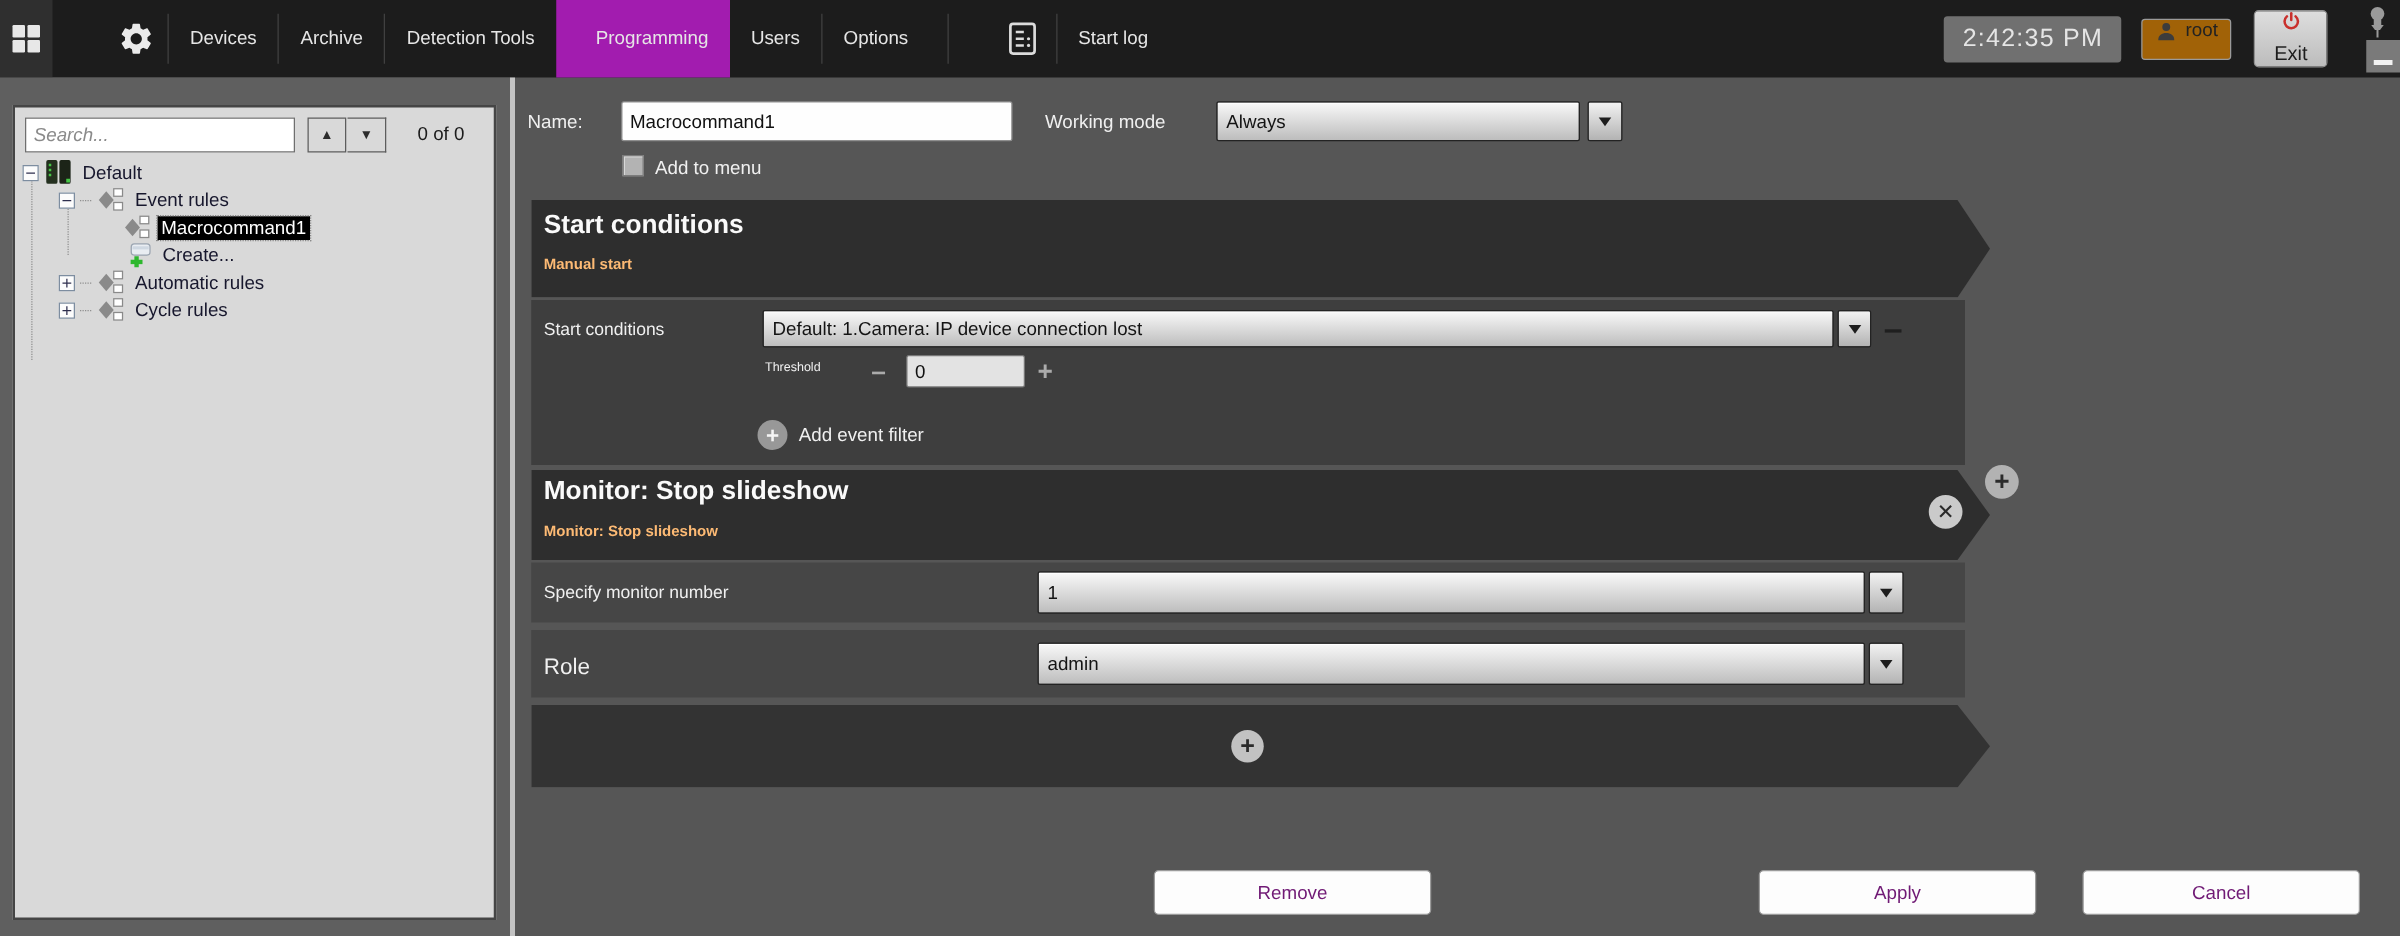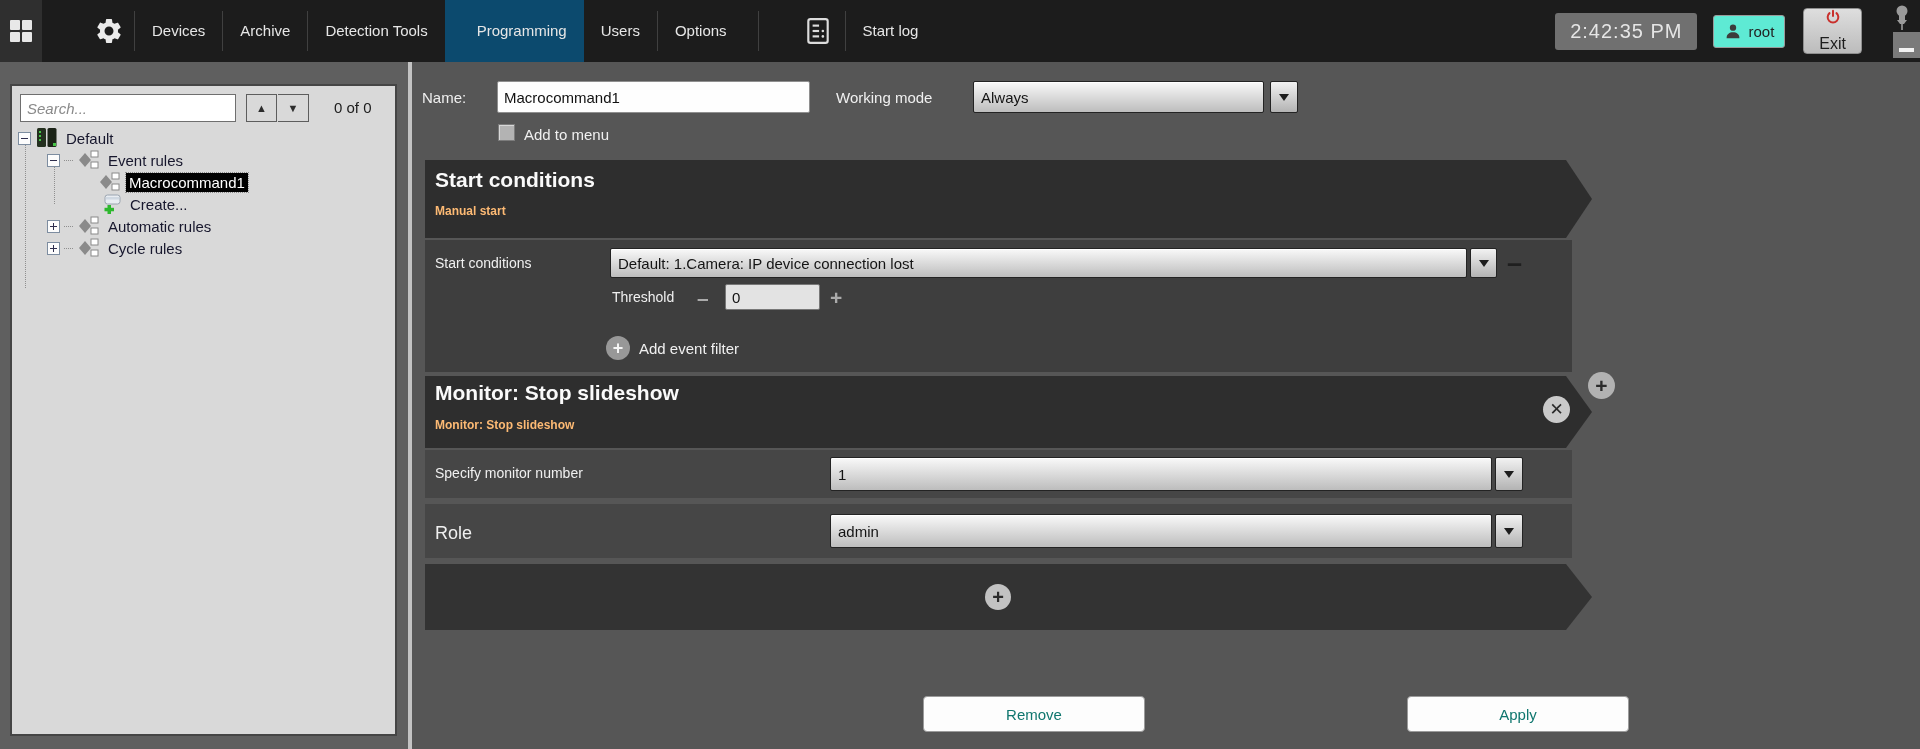--- a/index.html
+++ b/index.html
@@ -9,25 +9,25 @@
 
   
   .topbar{position:absolute;left:0;top:0;width:1920px;height:62px;background:#1c1c1c;
     display:flex;align-items:center;color:#e6e6e6;}
   .hamburger{width:42px;height:62px;background:#2f2f2f;display:flex;align-items:center;justify-content:center;cursor:pointer;}
   .hgrid{display:grid;grid-template-columns:10px 10px;grid-template-rows:10px 10px;gap:2px;}
   .hgrid div{background:#e8e8e8;border-radius:1px;}
   .gearwrap{margin-left:50px;width:34px;height:34px;display:flex;align-items:center;justify-content:center;cursor:pointer;}
   .tsep{width:1px;height:40px;background:#404040;align-self:center;}
   .tab{padding:0 17px;height:62px;line-height:62px;font-size:15px;white-space:nowrap;cursor:pointer;}
-  .tab.active{background:#0c4a6e;padding-left:32px;}
+  .tab.active{background:#a21caf;padding-left:32px;}
   .syslogicon{width:30px;height:62px;margin:0 12px 0 44px;display:flex;align-items:center;justify-content:center;cursor:pointer;}
   .clock{margin-left:auto;background:#707070;border-radius:3px;padding:7px 15px;font-size:20px;letter-spacing:1px;color:#e5e5e5;}
-  .userbtn{margin-left:16px;background:#5eead4;border:1px solid #9a9a9a;border-radius:3px;height:31px;
-    display:flex;align-items:center;gap:6px;padding:0 10px;color:#222;font-size:15px;cursor:pointer;}
+  .userbtn{margin-left:16px;background:#a16207;border:1px solid #9a9a9a;border-radius:3px;height:31px;
+    display:flex;gap:6px;padding:0 10px;color:#222;font-size:15px;cursor:pointer;}
   .exitbtn{margin-left:18px;margin-right:58px;background:linear-gradient(#dedede,#bcbcbc);border:1px solid #8f8f8f;border-radius:4px;
     height:44px;display:flex;align-items:center;gap:10px;padding:0 15px;color:#1d1d1d;font-size:16px;cursor:pointer;flex-direction:column;}
   .pinicon{position:absolute;left:1893px;top:4px;width:18px;height:28px;}
   .collapsebox{position:absolute;left:1893px;top:32px;width:27px;height:26px;background:#7a7a7a;cursor:pointer;}
   .collapsebox .dash{position:absolute;left:6px;top:16px;width:15px;height:4px;background:#f2f2f2;}
 
   
   .leftbg{position:absolute;left:0;top:62px;width:408px;height:687px;background:#5f5f5f;}
   .vdivider{position:absolute;left:408px;top:62px;width:4px;height:687px;background:#c3c3c3;}
   .panel{position:absolute;left:10px;top:84px;width:387px;height:652px;background:#d9d9d9;border:2px solid #454545;box-sizing:border-box;}
@@ -66,21 +66,21 @@
   .band .bsub{position:absolute;left:10px;top:44px;font-size:12px;font-weight:bold;color:#fdba74;}
   .rowsbox{position:absolute;background:#3e3e3e;}
   .rowband{position:absolute;background:#464646;}
 
   .circlebtn{position:absolute;border-radius:50%;display:flex;align-items:center;justify-content:center;
     font-weight:bold;color:#2b2b2b;cursor:pointer;}
   .minusmark{position:absolute;font-size:27px;font-weight:900;color:#1f1f1f;line-height:10px;cursor:pointer;}
   .pmmark{position:absolute;font-size:21px;font-weight:bold;color:#ababab;line-height:10px;cursor:pointer;}
 
   .footbtn{position:absolute;top:696px;width:222px;height:36px;background:#fdfdfd;border:1px solid #9b9b9b;
-    border-radius:4px;font-size:15px;color:#0f766e;font-family:inherit;cursor:pointer;}
+    border-radius:4px;font-size:15px;color:#701a75;font-family:inherit;cursor:pointer;}
 </style>
 </head>
 <body>
 
 <div class="screen">
 
   <div class="topbar">
     <div class="hamburger">
       <div class="hgrid">
           <div></div>
@@ -238,21 +238,21 @@
     <div class="btitle">Start conditions</div>
     <div class="bsub">Manual start</div>
   </div>
 
   <div class="rowsbox" style="left:425px;top:240px;width:1147px;height:132px;">
     <div class="flabel" style="left:10px;top:15px;font-size:14px;">Start conditions</div>
     <div class="ddbox" style="left:185px;top:8px;width:857px;height:30px;">Default: 1.Camera: IP device connection lost</div>
     <div class="ddarrow" style="left:1045px;top:8px;width:27px;height:30px;"></div>
     <div class="minusmark" style="left:1082px;top:18px;">–</div>
 
-    <div class="flabel" style="left:187px;top:49px;font-size:14px;">Threshold</div>
+    <div class="flabel" style="left:187px;top:49px;font-size:10px;">Threshold</div>
     <div class="pmmark" style="left:272px;top:53px;">–</div>
     <input class="textinput" style="left: 300px; top: 44px; width: 95px; height: 26px; background: rgb(227, 227, 227); border-color: rgb(119, 119, 119);" type="text" value="0">
     <div class="pmmark" style="left:405px;top:53px;">+</div>
 
     <div class="circlebtn" style="left:181px;top:96px;width:24px;height:24px;background:#989898;color:#f5f5f5;font-size:18px;">+</div>
     <div class="flabel" style="left:214px;top:100px;">Add event filter</div>
   </div>
 
   <div class="band" style="left:425px;top:376px;width:1167px;height:72px;">
     <div class="btitle" style="top:5px;">Monitor: Stop slideshow</div>
@@ -271,14 +271,15 @@
     <div class="ddbox" style="left:405px;top:10px;width:662px;height:34px;">admin</div>
     <div class="ddarrow" style="left:1070px;top:10px;width:28px;height:34px;"></div>
   </div>
 
   <div class="band" style="left:425px;top:564px;width:1167px;height:66px;background:#333333;">
     <div class="circlebtn" style="left:560px;top:20px;width:26px;height:26px;background:#c2c2c2;font-size:20px;">+</div>
   </div>
 
   <button class="footbtn" style="left:923px;">Remove</button>
   <button class="footbtn" style="left:1407px;">Apply</button>
+  <button class="footbtn" style="left:1666px;">Cancel</button>
 
 </div>
 
 </body></html>

